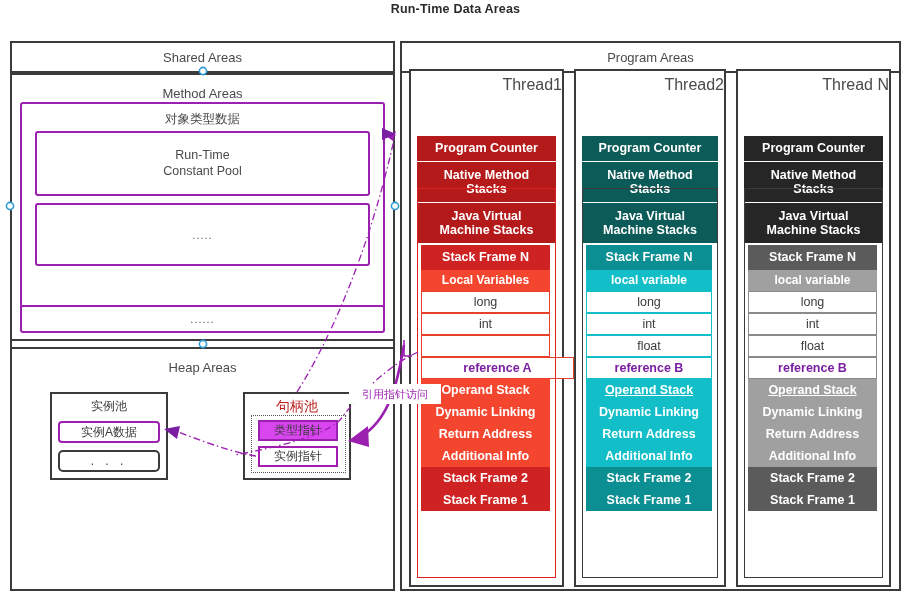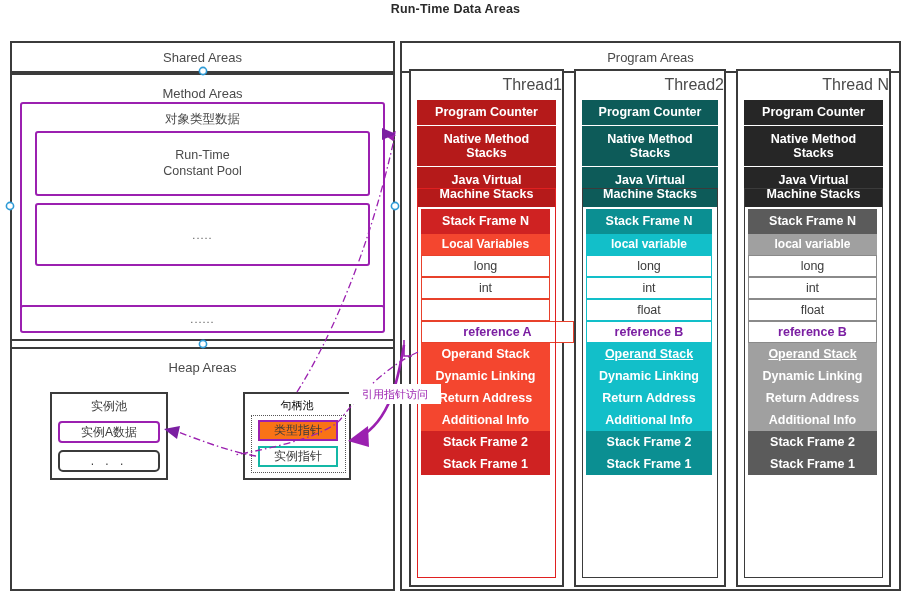--- a/index.html
+++ b/index.html
@@ -59,41 +59,41 @@
 
   
   #instance-pool{left:50px;top:392px;width:118px;height:88px;border:2px solid #3b3b3b;background:#fff;}
   #instance-pool-label{left:0;top:4px;width:100%;text-align:center;font-size:12px;color:#3b3b3b;}
   #instance-a{left:58px;top:421px;width:102px;height:22px;border:2px solid #9b20b0;border-radius:4px;background:#fff;
       display:flex;align-items:center;justify-content:center;font-size:12px;color:#3b3b3b;}
   #instance-dots{left:58px;top:450px;width:102px;height:22px;border:2px solid #3b3b3b;border-radius:5px;background:#fff;
       display:flex;align-items:center;justify-content:center;font-size:12px;color:#3b3b3b;letter-spacing:4px;}
 
   #handle-pool{left:243px;top:392px;width:108px;height:88px;border:2px solid #3b3b3b;background:#fff;}
-  #handle-pool-label{left:0;top:4px;width:100%;text-align:center;font-size:11px;color:#000000;}
+  #handle-pool-label{left:0;top:4px;width:100%;text-align:center;font-size:14px;color:#b91c1c;}
   #handle-dotted{left:251px;top:415px;width:95px;height:58px;border:1px dotted #555;}
-  #type-ptr{left:258px;top:420px;width:80px;height:21px;border:2px solid #9b20b0;background:#f97316;
+  #type-ptr{left:258px;top:420px;width:80px;height:21px;border:2px solid #9b20b0;background:#d946ef;
       display:flex;align-items:center;justify-content:center;font-size:12px;color:#3b3b3b;}
-  #inst-ptr{left:258px;top:446px;width:80px;height:21px;border:2px solid #14b8a6;background:#fff;
+  #inst-ptr{left:258px;top:446px;width:80px;height:21px;border:2px solid #a21caf;background:#fff;
       display:flex;align-items:center;justify-content:center;font-size:12px;color:#3b3b3b;}
 
   
   #private-areas{left:400px;top:41px;width:501px;height:550px;}
   #private-head{left:0;top:0;width:100%;height:30px;}
   .thread-col{border:2px solid #3b3b3b;background:#fff;}
   #thread1-col{left:409px;top:69px;width:155px;height:518px;}
   #thread2-col{left:574px;top:69px;width:152px;height:518px;}
   #threadn-col{left:736px;top:69px;width:155px;height:518px;}
   .thread-title{
     left:0;top:5px;width:100%;text-align:right;font-size:16px;color:#4a4a4a;
   }
 
   
   .block{position:absolute;box-sizing:border-box;display:flex;align-items:center;justify-content:center;
-     text-align:center;color:#fff;font-weight:bold;line-height:1.15;}
+     text-align:center;color:#fff;font-weight:bold;line-height:1.15;margin-top:36px;}
   .block.plain{color:#3b3b3b;font-weight:normal;background:#fff;}
 
   
   .t1-dark{background:#b51a1a;}
   .t1-mid{background:#cf2222;}
   .t1-light{background:#f4462f;}
   .t1-brdr{border:1px solid #e8412b;}
   
   .t2-dark{background:#0d5b59;}
   .t2-mid{background:#0b8f92;}

